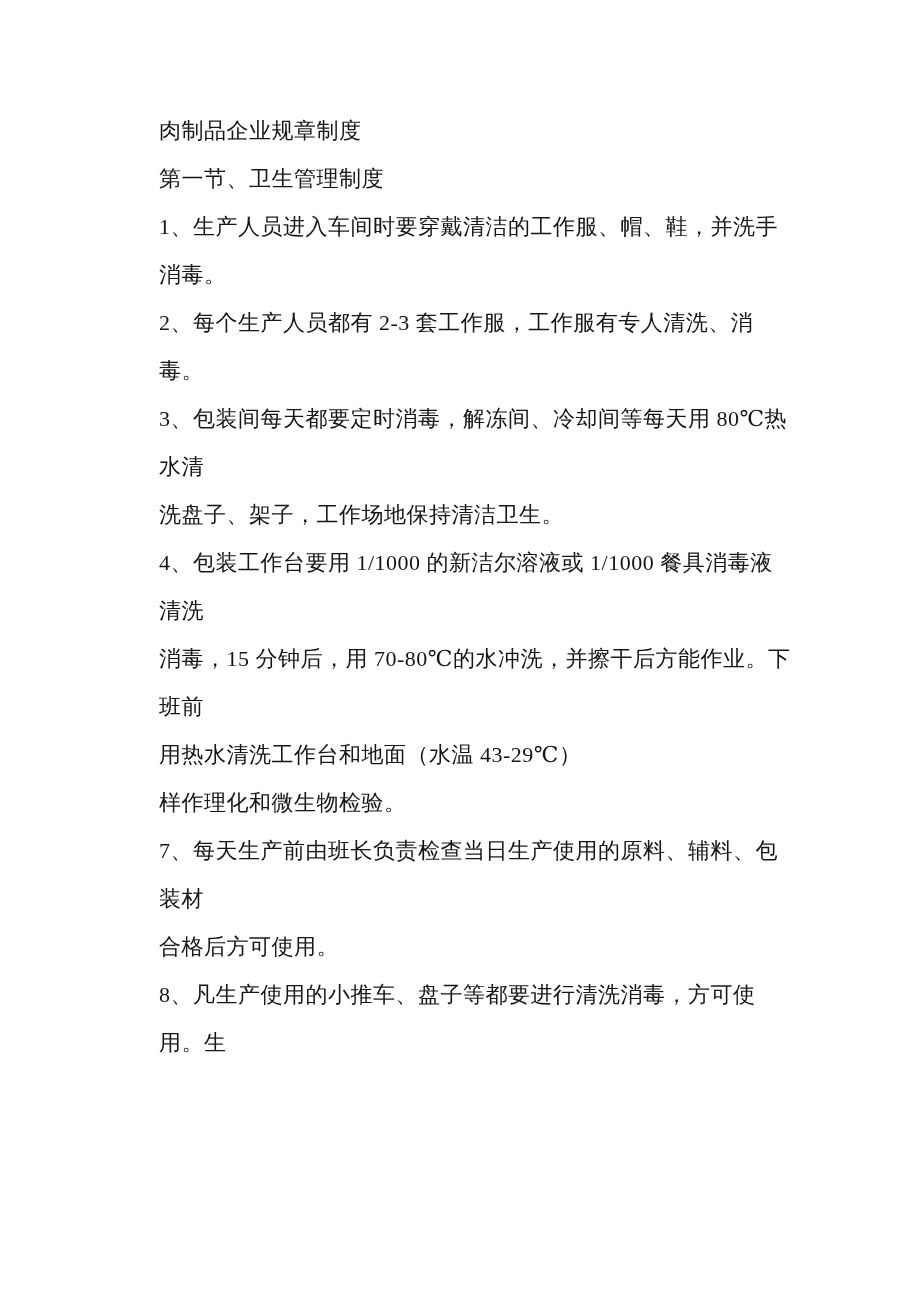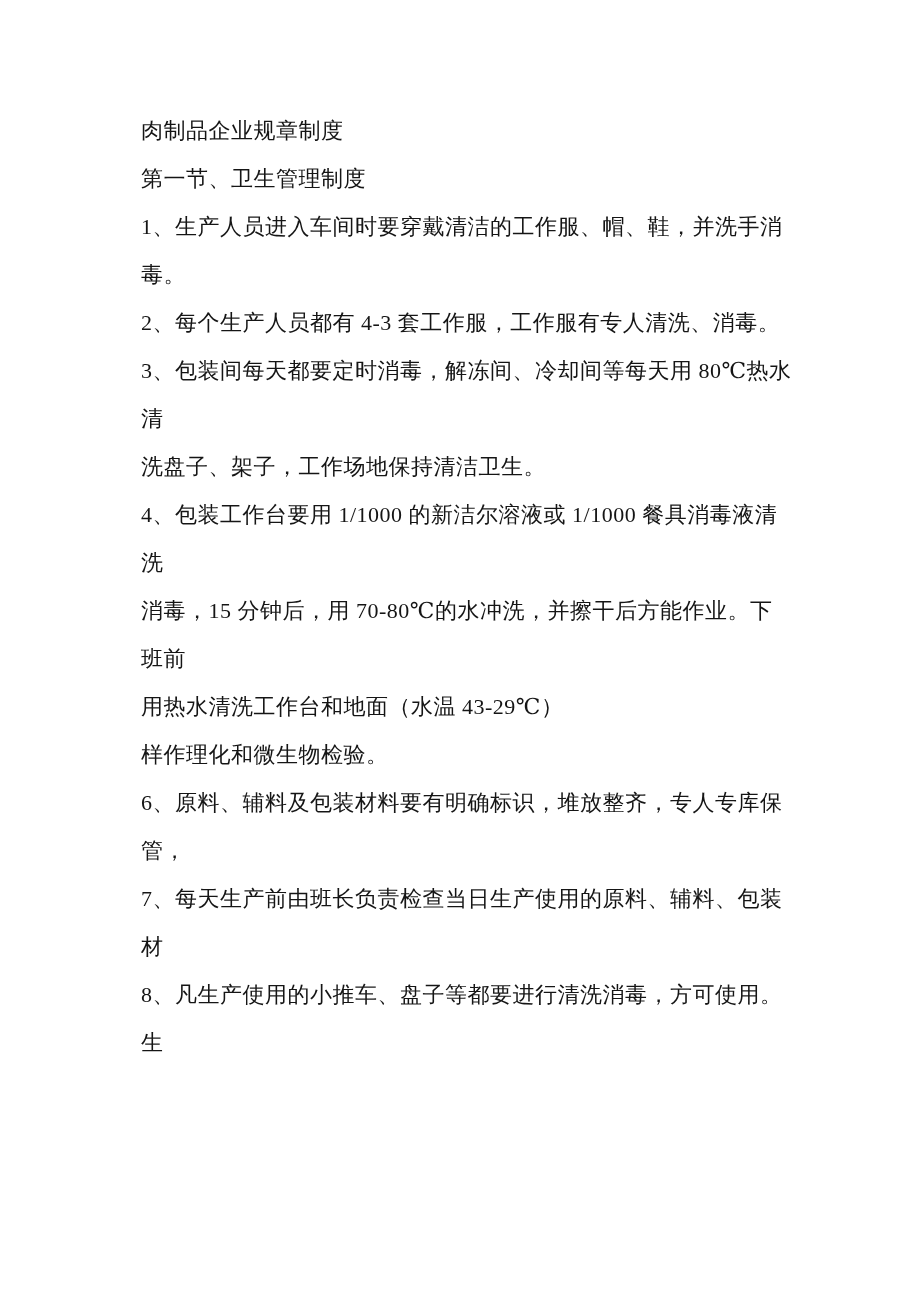--- a/index.html
+++ b/index.html
@@ -26,64 +26,65 @@
     margin: 0;
     padding: 0;
   }
   .line {
     display: block;
     font-size: 22px;
     line-height: 48px;
     letter-spacing: 0.5px;
     white-space: pre-wrap;
     text-align: left;
+    margin-left: 18px;
   }
 </style>
 </head>
 <body>
 
 <div class="doc">
 
   <div class="para">
     <span class="line">肉制品企业规章制度</span>
   </div>
 
   <div class="para">
     <span class="line">第一节、卫生管理制度</span>
   </div>
 
   <div class="para">
     <span class="line">1、生产人员进入车间时要穿戴清洁的工作服、帽、鞋，并洗手消毒。</span>
   </div>
 
   <div class="para">
-    <span class="line">2、每个生产人员都有 4-3 套工作服，工作服有专人清洗、消毒。</span>
+    <span class="line">2、每个生产人员都有 2-3 套工作服，工作服有专人清洗、消毒。</span>
   </div>
 
   <div class="para">
     <span class="line">3、包装间每天都要定时消毒，解冻间、冷却间等每天用 80℃热水清</span>
     <span class="line">洗盘子、架子，工作场地保持清洁卫生。</span>
   </div>
 
   <div class="para">
     <span class="line">4、包装工作台要用 1/1000 的新洁尔溶液或 1/1000 餐具消毒液清洗</span>
     <span class="line">消毒，15 分钟后，用 70-80℃的水冲洗，并擦干后方能作业。下班前</span>
     <span class="line">用热水清洗工作台和地面（水温 43-29℃）</span>
   </div>
 
   <div class="para">
     <span class="line">样作理化和微生物检验。</span>
   </div>
 
   <div class="para">
-    <span class="line">6、原料、辅料及包装材料要有明确标识，堆放整齐，专人专库保管，</span>
   </div>
 
   <div class="para">
     <span class="line">7、每天生产前由班长负责检查当日生产使用的原料、辅料、包装材</span>
+    <span class="line">合格后方可使用。</span>
   </div>
 
   <div class="para">
     <span class="line">8、凡生产使用的小推车、盘子等都要进行清洗消毒，方可使用。生</span>
 
   </div>
 
 </div>
 
 </body></html>

